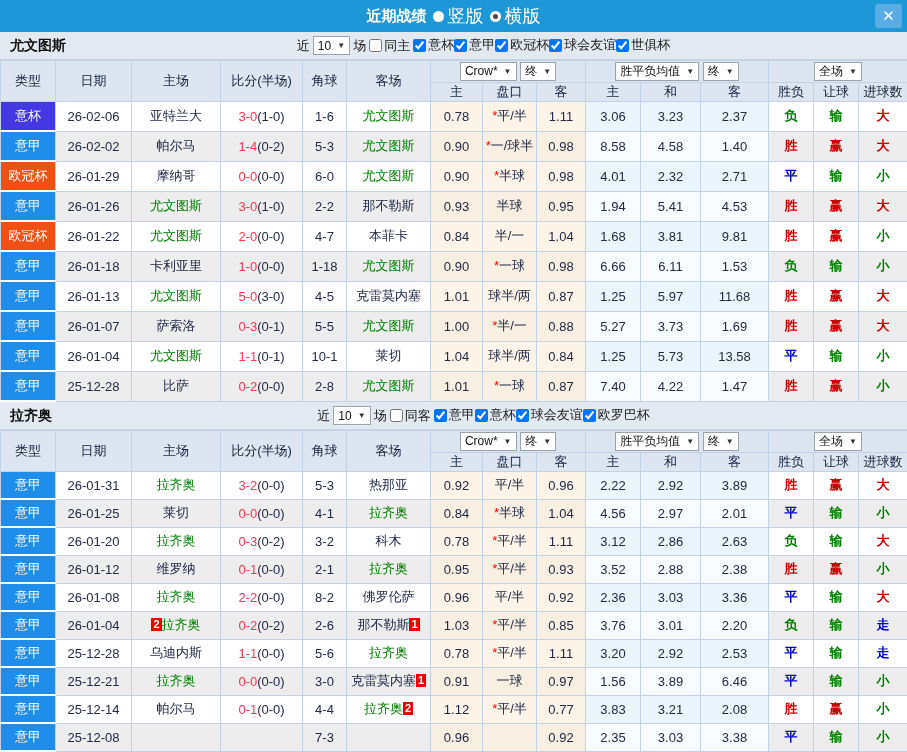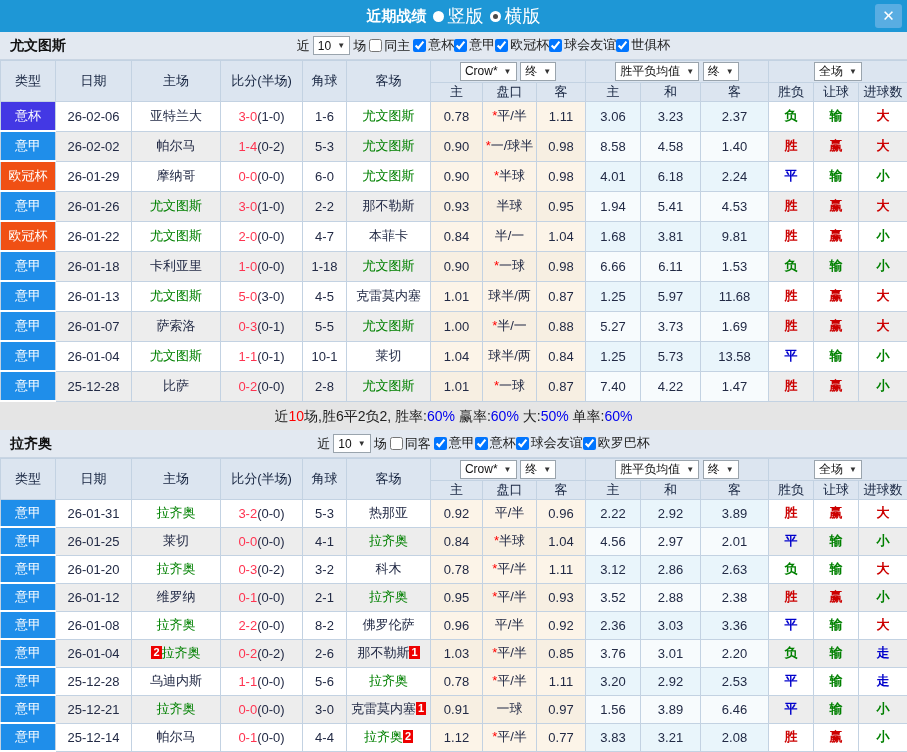--- a/index.html
+++ b/index.html
@@ -1,17 +1,17 @@
 <!DOCTYPE html>
 <html><head>
 <meta charset="utf-8">
 <style>
   html,body{margin:0;padding:0;width:907px;height:752px;overflow:hidden;
     font-family:"Liberation Sans","DejaVu Sans",sans-serif;background:#fff;}
-  .window{width:907px;height:752px;position:relative;background:#e5e5e5;}
+  .window{width:907px;height:752px;position:relative;background:#fde047;}
 
   
   .titlebar{height:32px;background:#1e97d6;display:flex;align-items:center;justify-content:center;position:relative;color:#fff;}
   .title{font-weight:bold;font-size:15px;}
   .radio{width:11px;height:11px;border-radius:50%;background:#fff;display:inline-block;margin:0 4px 0 6px;vertical-align:-1px;box-sizing:border-box;cursor:pointer;}
   .radio.on::after{content:"";display:block;width:5px;height:5px;border-radius:50%;background:#4a4a4a;margin:3px;}
   .radio-label{font-size:18px;}
   .close{position:absolute;right:5px;top:4px;width:27px;height:24px;background:#59ade2;color:#fff;font-size:15px;font-weight:bold;text-align:center;line-height:24px;border-radius:3px;cursor:pointer;}
 
   
@@ -206,22 +206,22 @@
             <td class="type" style="background: rgb(240, 80, 20);">欧冠杯</td>
             <td class="base">26-01-29</td>
             <td class="base"><span>摩纳哥</span></td>
             <td class="base"><span class="sc">0-0</span><span class="half">(0-0)</span></td>
             <td class="base">6-0</td>
             <td class="base"><span class="hl">尤文图斯</span></td>
             <td class="cream">0.90</td>
             <td class="cream"><span class="star">*</span><span>半球</span></td>
             <td class="cream">0.98</td>
             <td class="avgc">4.01</td>
-            <td class="avgc">6.18</td>
-            <td class="avgc">2.24</td>
+            <td class="avgc">2.32</td>
+            <td class="avgc">2.71</td>
             <td class="base res c-b">平</td>
             <td class="base res c-g">输</td>
             <td class="base res c-g">小</td>
           </tr>
           <tr>
             <td class="type" style="background: rgb(31, 142, 234);">意甲</td>
             <td class="base">26-01-26</td>
             <td class="base"><span class="hl">尤文图斯</span></td>
             <td class="base"><span class="sc">3-0</span><span class="half">(1-0)</span></td>
             <td class="base">2-2</td>
@@ -333,21 +333,20 @@
             <td class="cream">0.87</td>
             <td class="avgc">7.40</td>
             <td class="avgc">4.22</td>
             <td class="avgc">1.47</td>
             <td class="base res c-r">胜</td>
             <td class="base res c-r">赢</td>
             <td class="base res c-g">小</td>
           </tr>
         </tbody>
     </table>
-    <div class="summary"><span class="k">近</span><span class="r">10</span><span class="k">场,胜6平2负2, 胜率:</span><span class="b">60%</span><span class="k"> 赢率:</span><span class="b">60%</span><span class="k"> 大:</span><span class="b">50%</span><span class="k"> 单率:</span><span class="b">60%</span></div>
   </div>
 
   <div class="section s1">
     <div class="section-bar">
       <span class="team-name">拉齐奥</span>
       <div class="filters">
         <span>近</span>
         <span class="sel">
             <span>10</span>
             <span class="arr">▼</span>

